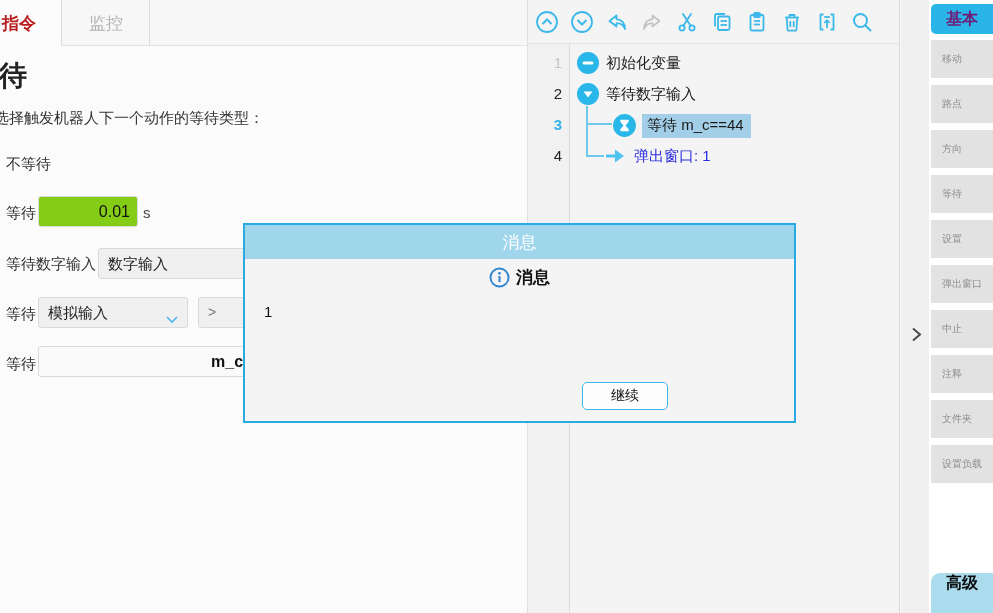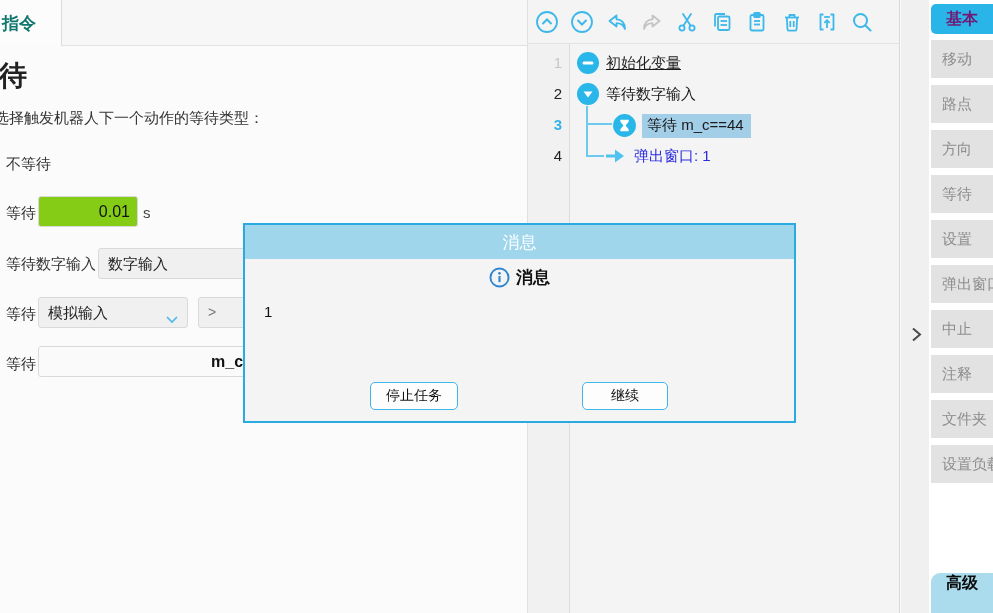--- a/index.html
+++ b/index.html
@@ -5,21 +5,21 @@
   * { margin:0; padding:0; box-sizing:border-box; }
   html,body { width:993px; height:613px; overflow:hidden;
     font-family:"Liberation Sans","DejaVu Sans",sans-serif; background:#fbfbfb; }
   #app { position:relative; width:993px; height:613px; overflow:hidden; background:#fbfbfb; }
 
   
   .tabbar { position:absolute; left:0; top:0; width:527px; height:46px;
     background:#f7f7f7; border-bottom:1px solid #e3e3e3; }
   .tab { position:absolute; top:0; height:46px; display:flex; align-items:center;
     font-size:17px; }
-  .tab-instruction { left:0; width:62px; padding-left:2px; color:#0f766e; font-weight:bold;
+  .tab-instruction { left:0; width:62px; padding-left:2px; color:#b91c1c; font-weight:bold;
     border-right:1px solid #dcdcdc; background:#fcfcfc; }
   .tab-monitor { left:63px; width:87px; justify-content:center; color:#b3b3b3;
     border-right:1px solid #dcdcdc; }
 
   
   .left-panel { position:absolute; left:0; top:47px; width:527px; height:566px;
     background:#fbfbfb; overflow:hidden; }
   .wait-title { position:absolute; left:-29px; top:10px; font-size:28px; font-weight:bold; color:#222; white-space:nowrap; }
   .wait-desc { position:absolute; left:-6px; top:62px; font-size:15px; color:#333; white-space:nowrap; }
   .opt-label { position:absolute; font-size:15px; color:#333; white-space:nowrap; }
@@ -61,21 +61,21 @@
   
   .strip { position:absolute; left:901px; top:0; width:28px; height:613px; background:#f0f0f0; }
   .strip-chevron { position:absolute; left:8px; top:326px; cursor:pointer; }
 
   
   .sidebar { position:absolute; left:929px; top:0; width:64px; height:613px; background:#ffffff; }
   .sb-header { position:absolute; left:2px; top:4px; width:62px; height:30px;
     background:#2ab5e8; border-radius:5px 0 0 5px; color:#701a75; font-weight:bold;
     font-size:16px; display:flex; align-items:center; justify-content:center; }
   .sb-item { position:absolute; left:2px; width:62px; height:38px; background:#e2e2e2;
-    color:#8d8d8d; font-size:15px; display:flex; align-items:center; padding-left:11px;
+    color:#8d8d8d; font-size:10px; display:flex; align-items:center; padding-left:11px;
     white-space:nowrap; overflow:hidden; }
   .sb-footer { position:absolute; left:2px; top:573px; width:62px; height:40px;
     background:#aadced; border-radius:9px 0 0 0; color:#0b0b0b; font-weight:bold;
     font-size:16px; display:flex; align-items:flex-start; justify-content:center; }
 
   
   .dialog { position:absolute; left:243px; top:223px; width:553px; height:200px;
     background:#f4f4f4; border:2px solid #29abe2; z-index:50; }
   .dlg-titlebar { position:absolute; left:0; top:0; width:100%; height:34px; background:#9fd6ec;
     color:#ffffff; font-size:17px; display:flex; align-items:center; justify-content:center; }
@@ -90,20 +90,21 @@
   .btn-stop { left:125px; width:88px; }
   .btn-continue { left:337px; width:86px; }
 </style>
 </head>
 <body>
 
 <div id="app">
 
   <div class="tabbar">
     <div class="tab tab-instruction">指令</div>
+    <div class="tab tab-monitor">监控</div>
   </div>
 
   <div class="left-panel">
     <div class="wait-title">等待</div>
     <div class="wait-desc">选择触发机器人下一个动作的等待类型：</div>
 
     <div class="opt-label no-wait">不等待</div>
 
     <div class="opt-label lbl-r1">等待</div>
     <div class="field inp-time">0.01</div>
@@ -210,21 +211,21 @@
     <div class="conn" style="left:58px; top:155px; width:18px; height:2px;"></div>
 
     <div class="tree-row" style="top:48px;">
       <span class="tr-num num-dim">1</span>
       <span class="tr-icon" style="left:48px;">
         <svg width="24" height="24" viewBox="0 0 24 24">
             <circle cx="12" cy="12" r="11" fill="#29b6e8"></circle>
           <rect x="6.5" y="10.5" width="11" height="3" rx="1.5" fill="#fff"></rect>
           </svg>
       </span>
-      <span class="tr-label" style="left:78px;text-decoration:underline;">初始化变量</span>
+      <span class="tr-label" style="left:78px;">初始化变量</span>
     </div>
 
     <div class="tree-row" style="top:79px;">
       <span class="tr-num">2</span>
       <span class="tr-icon" style="left:48px;">
         <svg width="24" height="24" viewBox="0 0 24 24">
             <circle cx="12" cy="12" r="11" fill="#29b6e8"></circle>
           <polygon points="7.5,9.5 16.5,9.5 12,15.5" fill="#fff"></polygon>
           </svg>
       </span>
@@ -283,17 +284,16 @@
       <span style="display:inline-flex;">
         <svg width="21" height="21" viewBox="0 0 20 20">
           <circle cx="10" cy="10" r="8.6" fill="none" stroke="#2e86d1" stroke-width="1.8"></circle>
           <circle cx="10" cy="6" r="1.3" fill="#2e86d1"></circle>
           <path d="M10 8.6 V14.4" stroke="#2e86d1" stroke-width="2"></path>
           </svg>
       </span>
       <span class="dlg-heading">消息</span>
     </div>
     <div class="dlg-content">1</div>
-    <button class="dlg-btn btn-stop">停止任务</button>
     <button class="dlg-btn btn-continue">继续</button>
   </div>
 
 </div>
 
 </body></html>

